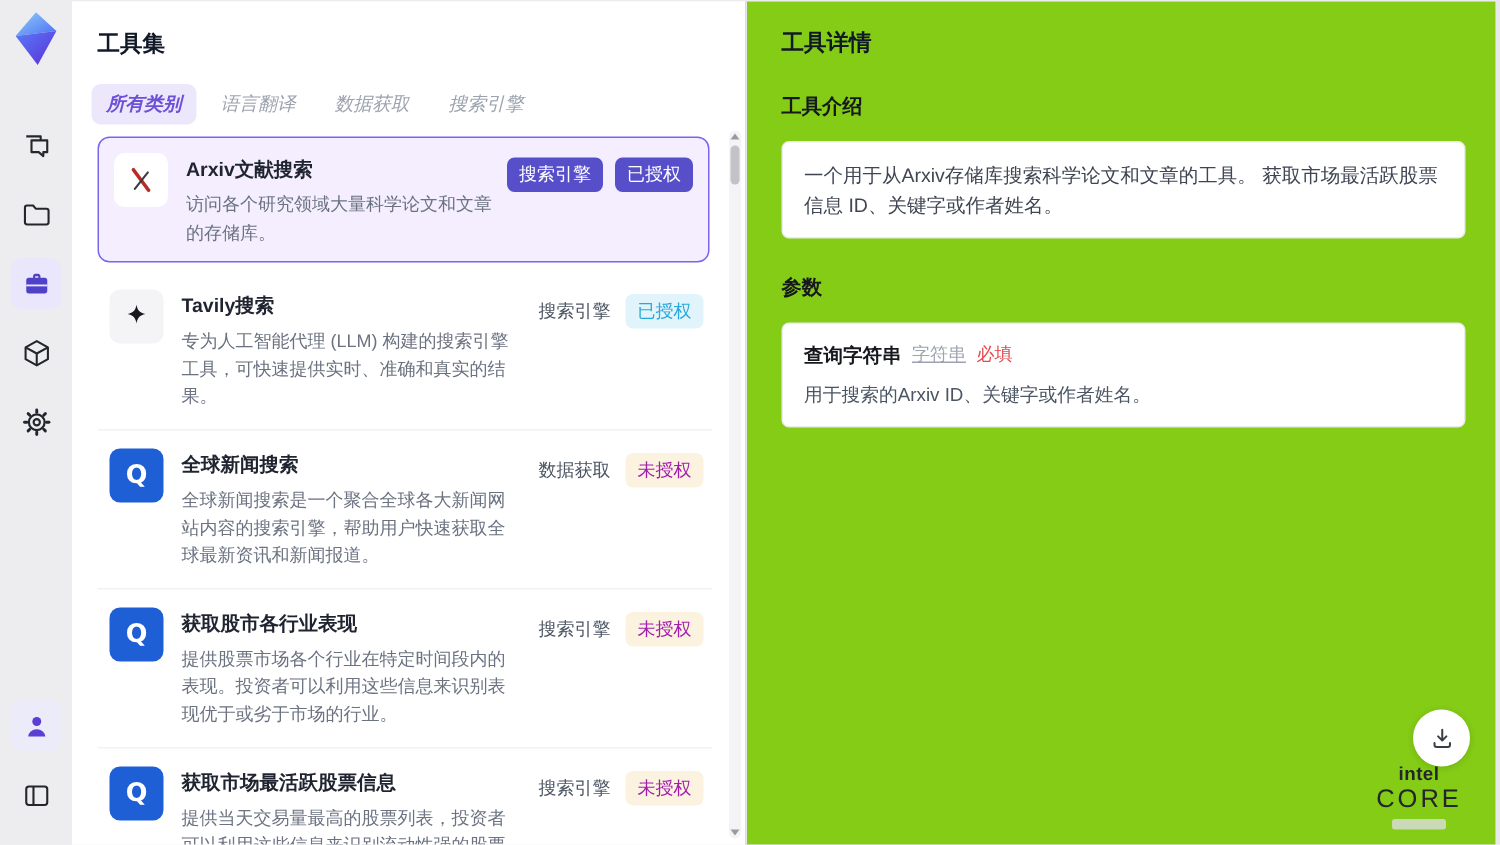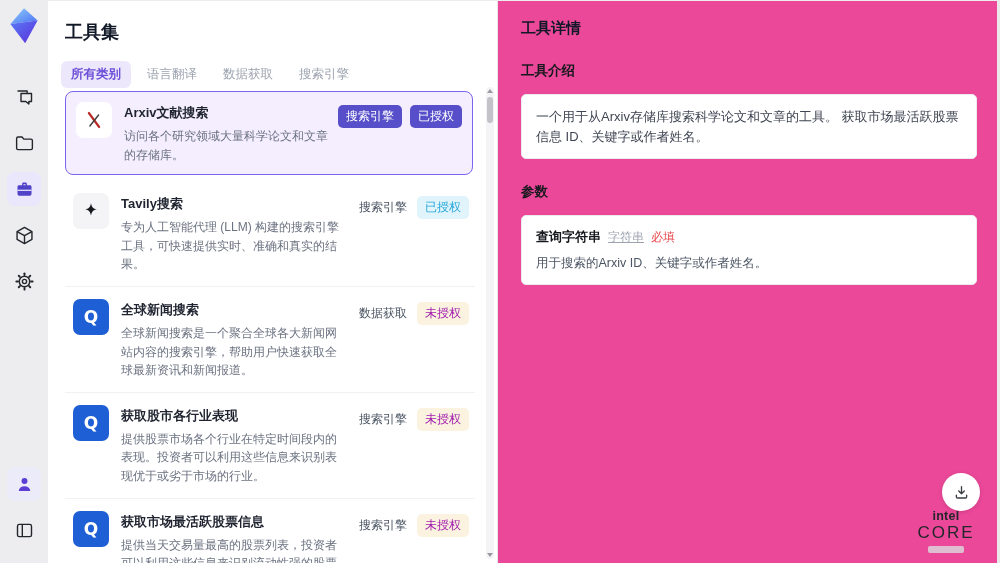--- a/index.html
+++ b/index.html
@@ -18,22 +18,22 @@
   .rail-spacer { flex:1; }
   .rail-btn.user { color:#5b3fd4; background:#ecebfa; }
   .rail-bottom { margin-bottom:10px; display:flex; flex-direction:column; align-items:center; }
 
   
   .content { position:absolute; left:48px; top:0; right:3px; bottom:0; background:#ffffff;
     border-top:1px solid #ececef; }
 
   
   .tools-panel { position:absolute; left:0; top:0; bottom:0; width:449px; background:#fff; }
-  .tools-title { font-size:18px; font-weight:bold; color:#111827; padding:19px 0 0 17px; }
-  .tabs { display:flex; gap:6px; padding:17px 0 0 13px; align-items:center; }
+  .tools-title { font-size:15px; font-weight:bold; color:#111827; padding:19px 0 0 17px; }
+  .tabs { display:flex; gap:6px; padding:17px 0 0 13px; align-items:center;font-style:italic; }
   .tab { font-size:12.5px; color:#9ca3af; padding:5px 10px; border-radius:6px; cursor:pointer; white-space:nowrap; }
   .tab.active { background:#ece7fb; color:#6d4fd8; font-weight:bold; }
 
   .tool-list { position:absolute; left:0; right:14px; top:84px; bottom:0; overflow:hidden; padding:4px 8px 0 17px; }
   .tool-item { display:flex; align-items:flex-start; padding:12px 6px 12px 8px; cursor:pointer; }
   .tool-item + .tool-item { border-top:1px solid #f1f1f3; }
   .tool-item.selected { border:1.5px solid #7b64ee; background:#f4eefe; border-radius:8px;
     padding:10px 10px; margin:2px 2px 6px 0; }
   .tool-item.selected + .tool-item { border-top:none; }
 
@@ -57,26 +57,26 @@
 
   
   .scrollbar { position:absolute; right:3px; top:86px; bottom:4px; width:8px; background:#f4f4f6; border-radius:4px; }
   .scroll-thumb { position:absolute; top:10px; left:1px; width:6px; height:26px; background:#c2c2c8; border-radius:3px; }
   .scroll-arrow { position:absolute; left:1px; width:0; height:0; border-left:3px solid transparent; border-right:3px solid transparent; }
   .scroll-arrow.up { top:2px; border-bottom:4px solid #9a9aa2; }
   .scroll-arrow.down { bottom:2px; border-top:4px solid #9a9aa2; }
 
   
   .detail-panel { position:absolute; left:449px; top:0; bottom:0; right:0;
-    background:#ec4899; border-left:1px solid #e7e7ea; padding:18px 20px 0 23px; }
+    background:#84cc16; border-left:1px solid #e7e7ea; padding:18px 20px 0 23px; }
   .detail-title { font-size:15px; font-weight:bold; color:#111827; margin-bottom:24px; }
   .section-heading { font-size:13.5px; font-weight:bold; color:#16181d; margin-bottom:14px; }
   .card { background:#fff; border:1px solid #ebebee; border-radius:5px; padding:12px 14px; margin-bottom:24px; }
   .intro-text { font-size:13px; color:#3f4552; line-height:1.5; }
-  .param-head { display:flex; align-items:flex-end; gap:7px; margin-bottom:9px; }
+  .param-head { display:flex; align-items:flex-start; gap:7px; margin-bottom:9px; }
   .param-name { font-size:13px; font-weight:bold; color:#16181d; }
   .param-type { font-size:12px; color:#9ca3af;text-decoration:underline; }
   .param-required { font-size:12px; color:#e5484d; }
   .param-desc { font-size:12.5px; color:#4b5563; }
 
   
   .fab { position:absolute; right:17px; bottom:52px; width:38px; height:38px; border-radius:50%;
     background:#fff; box-shadow:0 1px 5px rgba(0,0,0,.14); display:flex; align-items:center;
     justify-content:center; color:#3a3f46; cursor:pointer; }
   .fab svg { width:19px; height:19px; }

